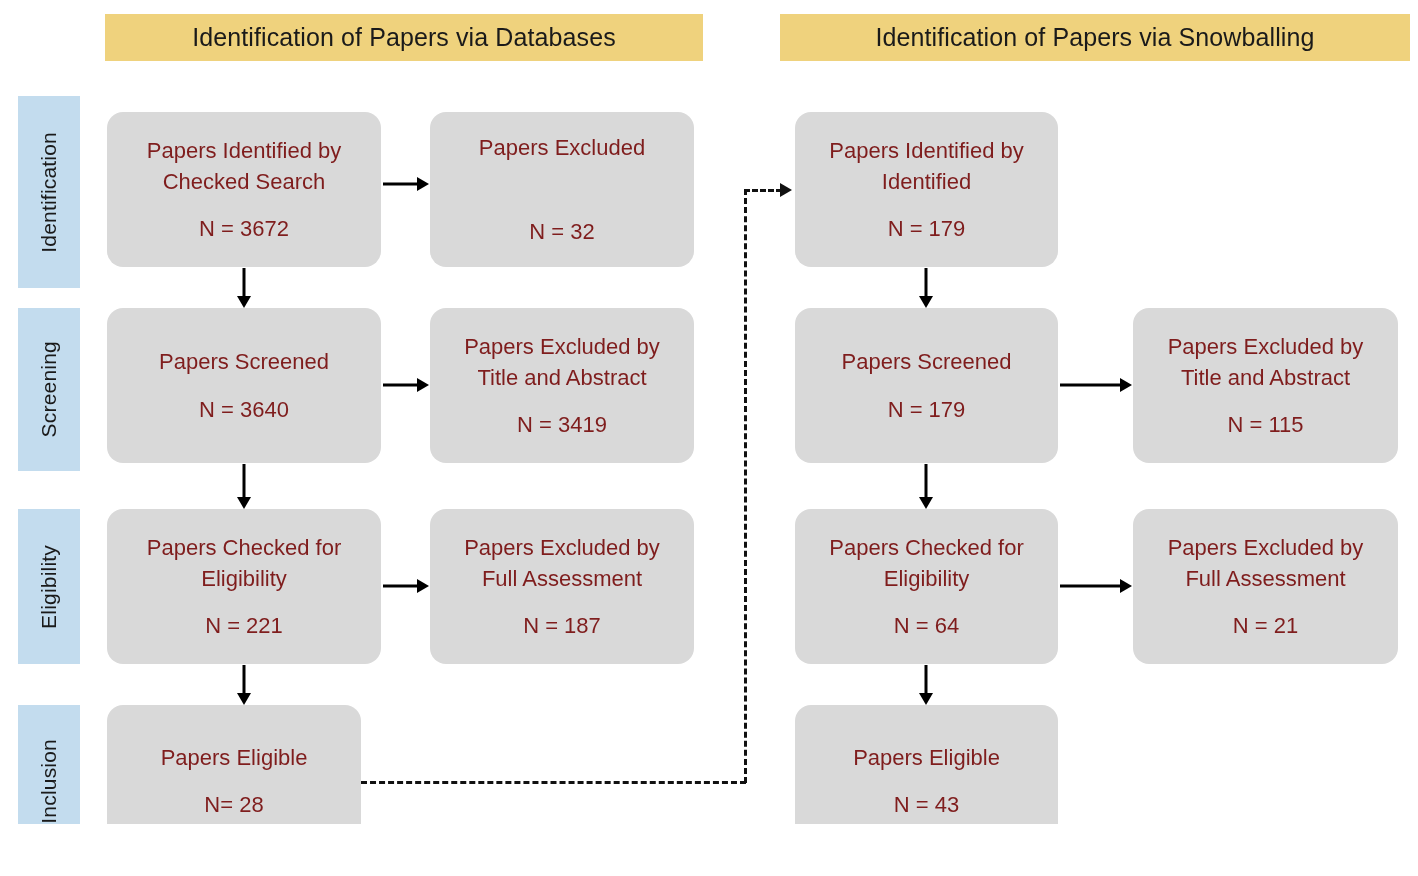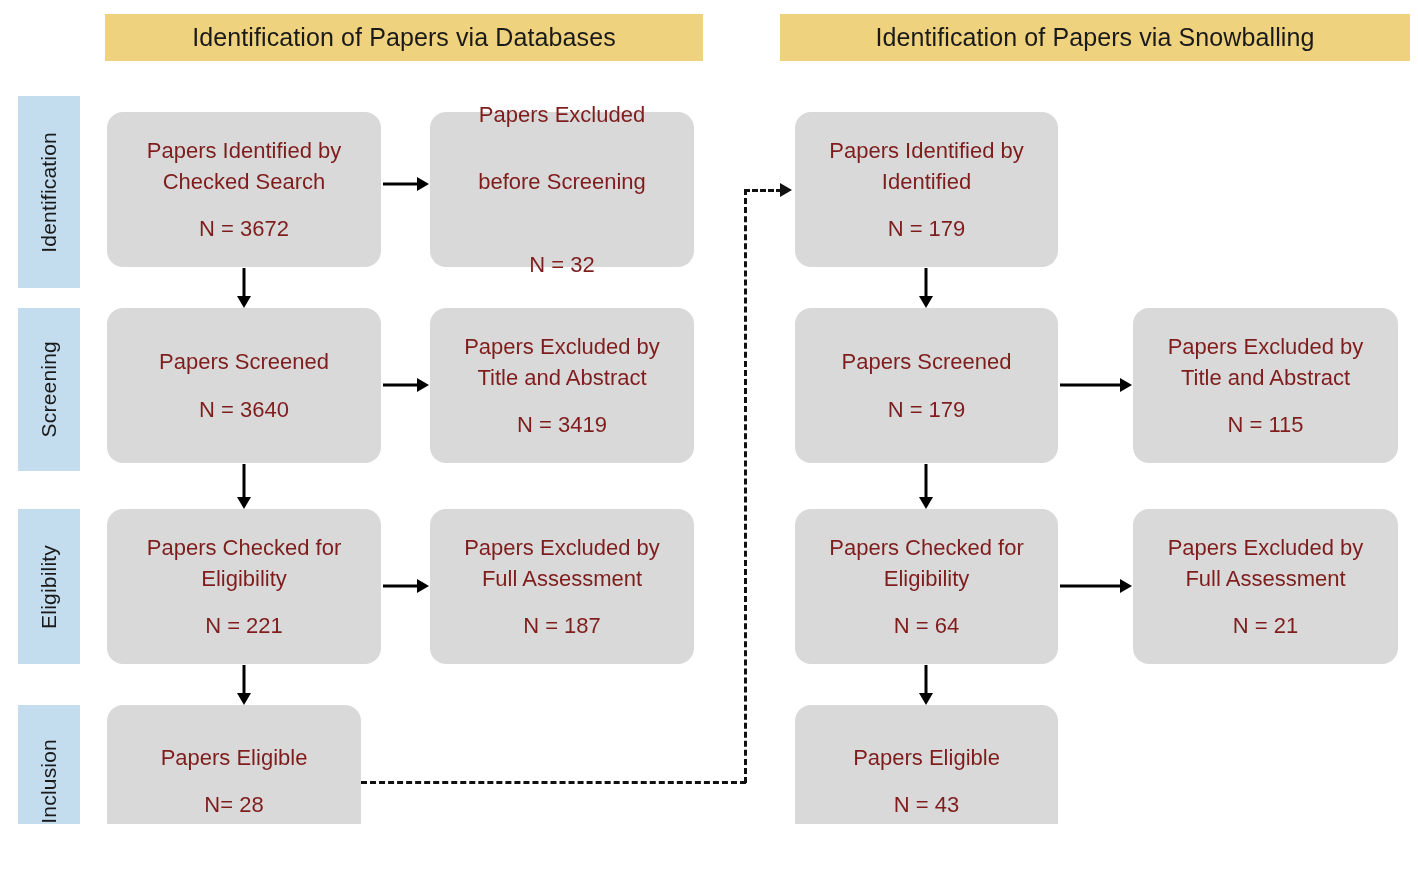--- a/index.html
+++ b/index.html
@@ -159,21 +159,20 @@
     <span class="count">N = 3672</span>
   </div>
 
   <div class="arrow-h" style="left:383px; top:176px; width:46px; height:16px;">
     <div class="shaft" style="width:36px;"></div>
     <div class="head"></div>
   </div>
 
   <div class="box" style="left:430px; top:112px; width:264px; height:155px;gap:36px;">
     <span class="line">Papers Excluded</span>
-    <span class="line">before Screening</span>
     <span class="count">N = 32</span>
   </div>
 
   <div class="arrow-v" style="left:236px; top:268px; width:16px; height:40px;">
     <div class="shaft" style="height:30px;"></div>
     <div class="head"></div>
   </div>
 
   <div class="box" style="left:107px; top:308px; width:274px; height:155px;">
     <span class="line">Papers Screened</span>

